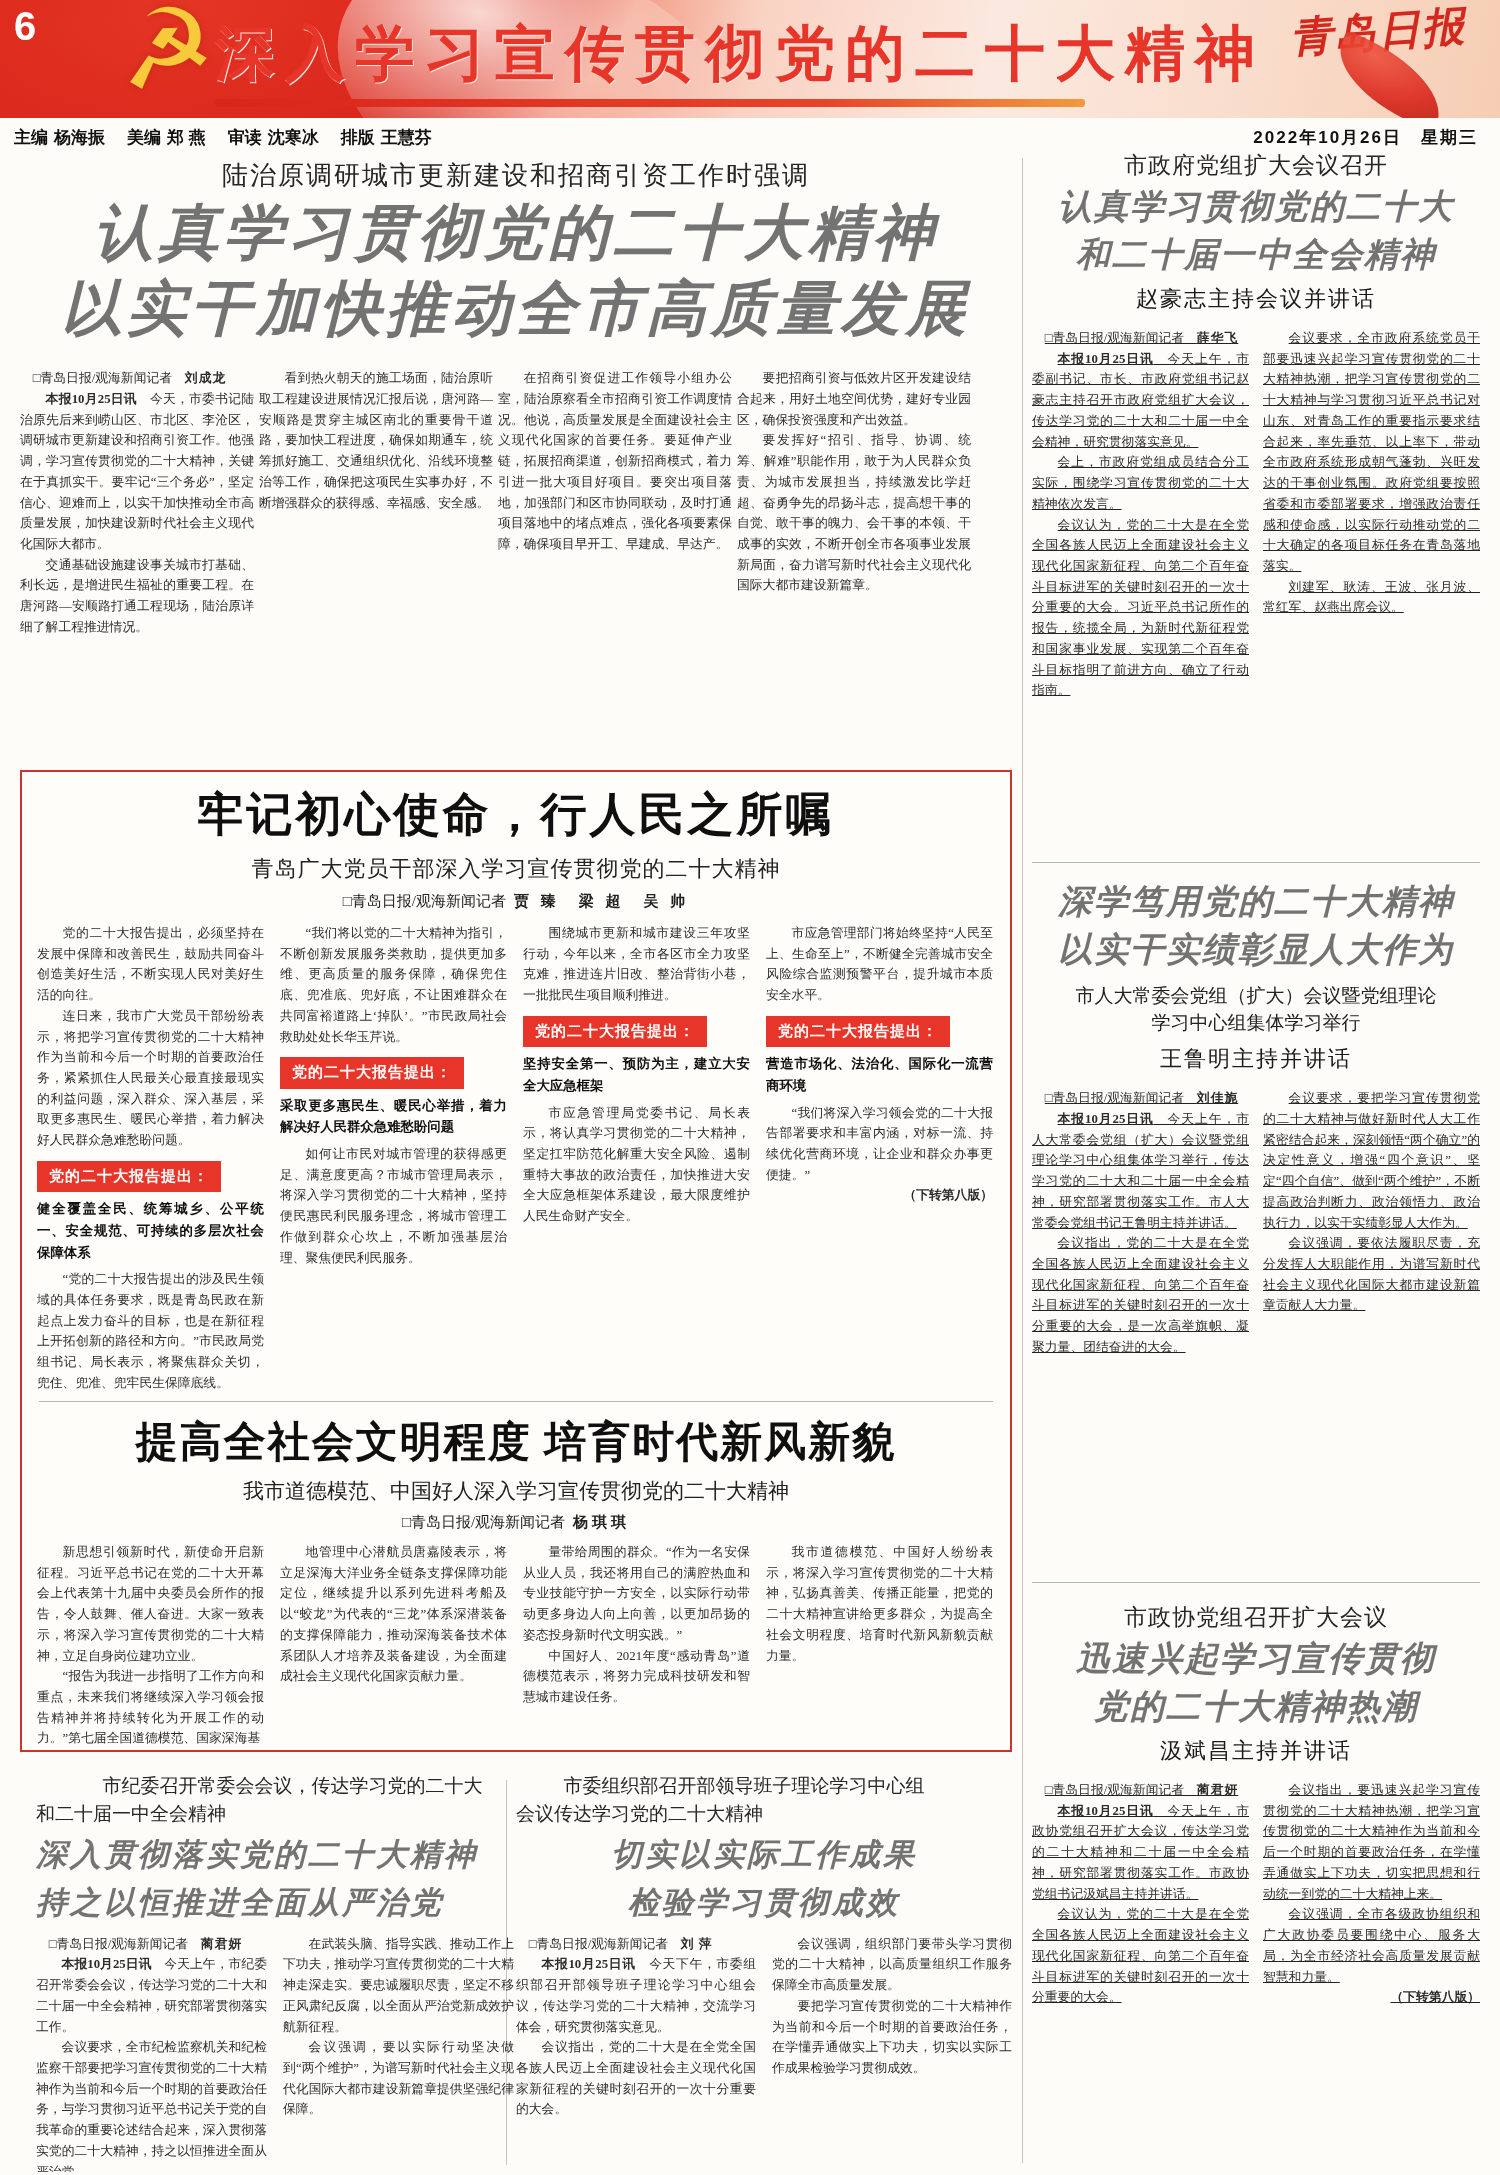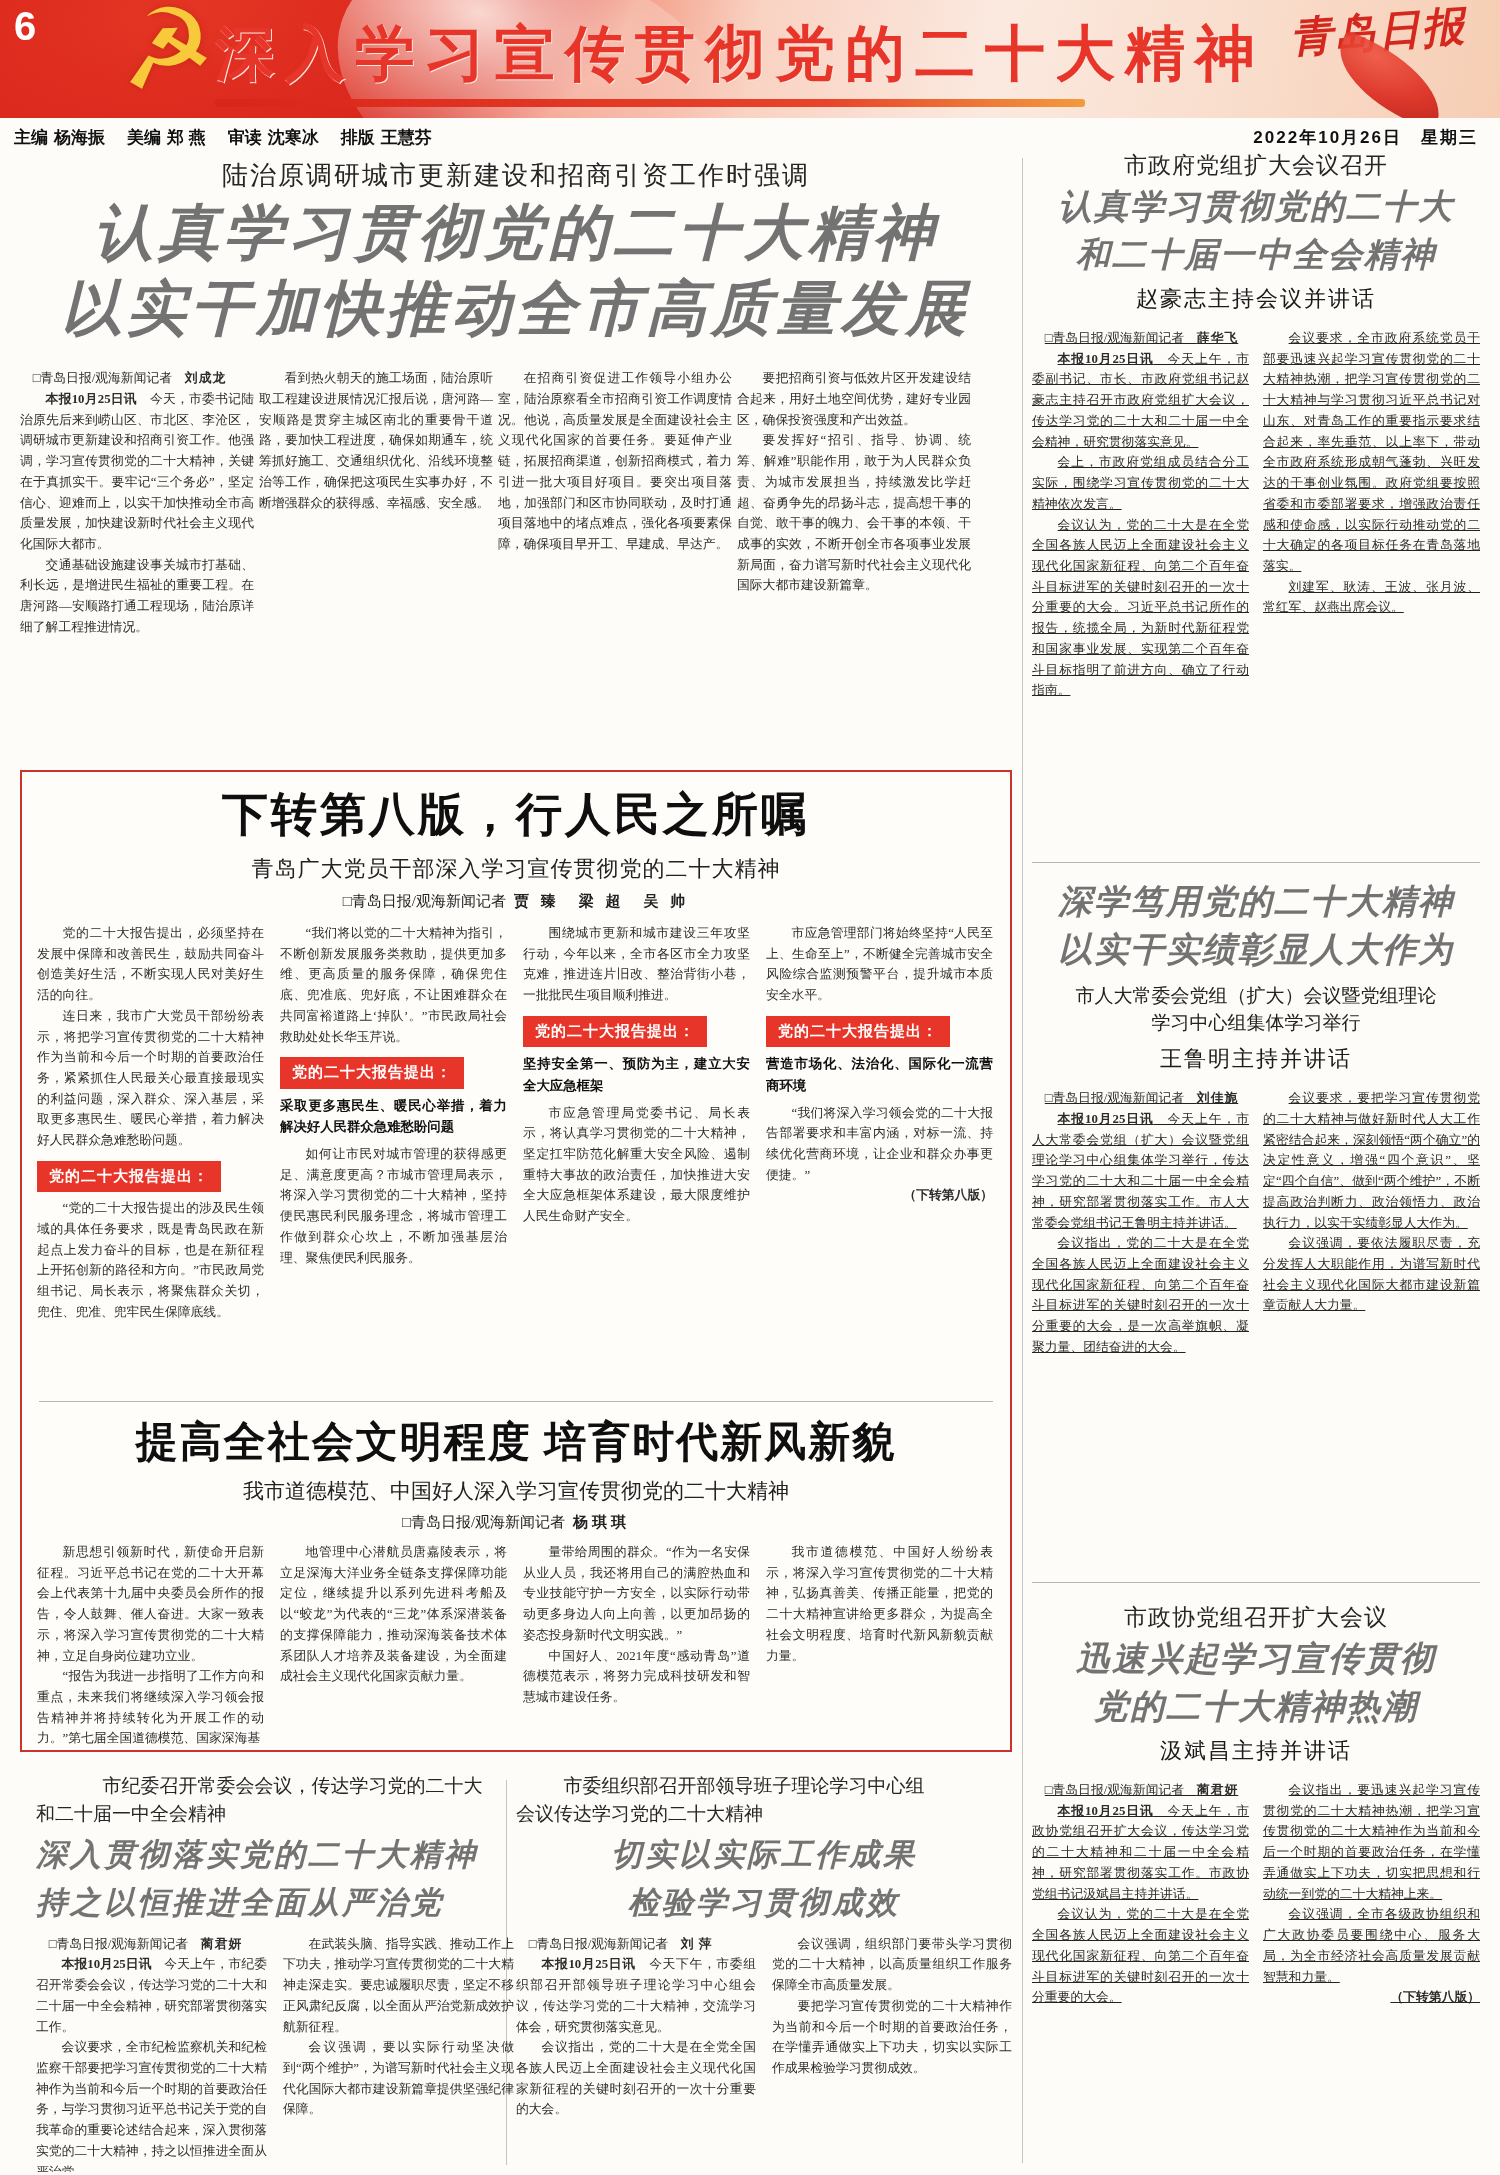--- a/index.html
+++ b/index.html
@@ -145,30 +145,31 @@
         <p class="para">在招商引资促进工作领导小组办公室，陆治原察看全市招商引资工作调度情况。他说，高质量发展是全面建设社会主义现代化国家的首要任务。要延伸产业链，拓展招商渠道，创新招商模式，着力引进一批大项目好项目。要突出项目落地，加强部门和区市协同联动，及时打通项目落地中的堵点难点，强化各项要素保障，确保项目早开工、早建成、早达产。</p>
       </div>
       <div class="col">
         <p class="para">要把招商引资与低效片区开发建设结合起来，用好土地空间优势，建好专业园区，确保投资强度和产出效益。</p>
         <p class="para">要发挥好“招引、指导、协调、统筹、解难”职能作用，敢于为人民群众负责、为城市发展担当，持续激发比学赶超、奋勇争先的昂扬斗志，提高想干事的自觉、敢干事的魄力、会干事的本领、干成事的实效，不断开创全市各项事业发展新局面，奋力谱写新时代社会主义现代化国际大都市建设新篇章。</p>
       </div>
     </div>
 </div>
 
 <div class="fbox">
-  <div class="f1-title">下转第八版，行人民之所嘱</div>
+  <div class="f1-title">牢记初心使命，行人民之所嘱</div>
   <div class="f1-sub">青岛广大党员干部深入学习宣传贯彻党的二十大精神</div>
   <div class="f-byl">
     <span>□青岛日报/观海新闻记者</span><b>贾 臻　梁 超　吴 帅</b>
   </div>
   <div class="f1-cols">
       <div class="col">
         <p class="para">党的二十大报告提出，必须坚持在发展中保障和改善民生，鼓励共同奋斗创造美好生活，不断实现人民对美好生活的向往。</p>
         <p class="para">连日来，我市广大党员干部纷纷表示，将把学习宣传贯彻党的二十大精神作为当前和今后一个时期的首要政治任务，紧紧抓住人民最关心最直接最现实的利益问题，深入群众、深入基层，采取更多惠民生、暖民心举措，着力解决好人民群众急难愁盼问题。</p>
         <p class="chipline"><span class="chip">党的二十大报告提出：</span></p>
+        <p class="pull">健全覆盖全民、统筹城乡、公平统一、安全规范、可持续的多层次社会保障体系</p>
         <p class="para">“党的二十大报告提出的涉及民生领域的具体任务要求，既是青岛民政在新起点上发力奋斗的目标，也是在新征程上开拓创新的路径和方向。”市民政局党组书记、局长表示，将聚焦群众关切，兜住、兜准、兜牢民生保障底线。</p>
       </div>
       <div class="col">
         <p class="para">“我们将以党的二十大精神为指引，不断创新发展服务类救助，提供更加多维、更高质量的服务保障，确保兜住底、兜准底、兜好底，不让困难群众在共同富裕道路上‘掉队’。”市民政局社会救助处处长华玉芹说。</p>
         <p class="chipline"><span class="chip">党的二十大报告提出：</span></p>
         <p class="pull">采取更多惠民生、暖民心举措，着力解决好人民群众急难愁盼问题</p>
         <p class="para">如何让市民对城市管理的获得感更足、满意度更高？市城市管理局表示，将深入学习贯彻党的二十大精神，坚持便民惠民利民服务理念，将城市管理工作做到群众心坎上，不断加强基层治理、聚焦便民利民服务。</p>
       </div>
       <div class="col">
         <p class="para">围绕城市更新和城市建设三年攻坚行动，今年以来，全市各区市全力攻坚克难，推进连片旧改、整治背街小巷，一批批民生项目顺利推进。</p>

